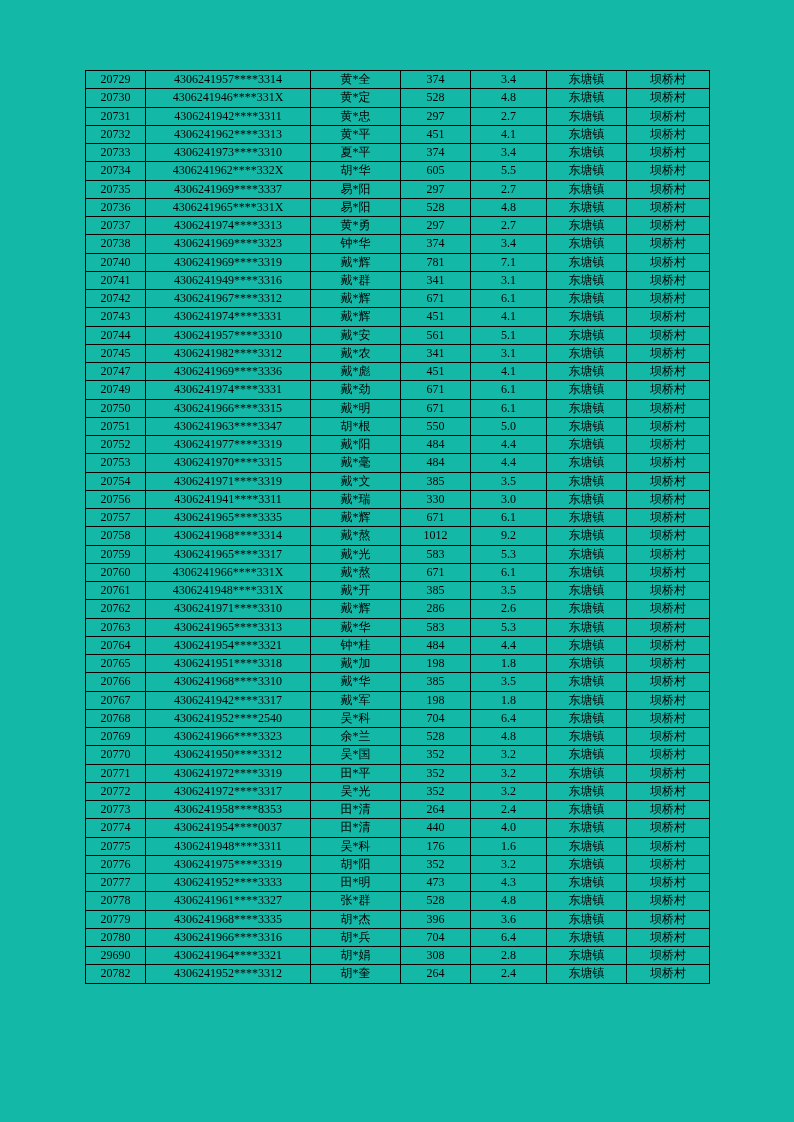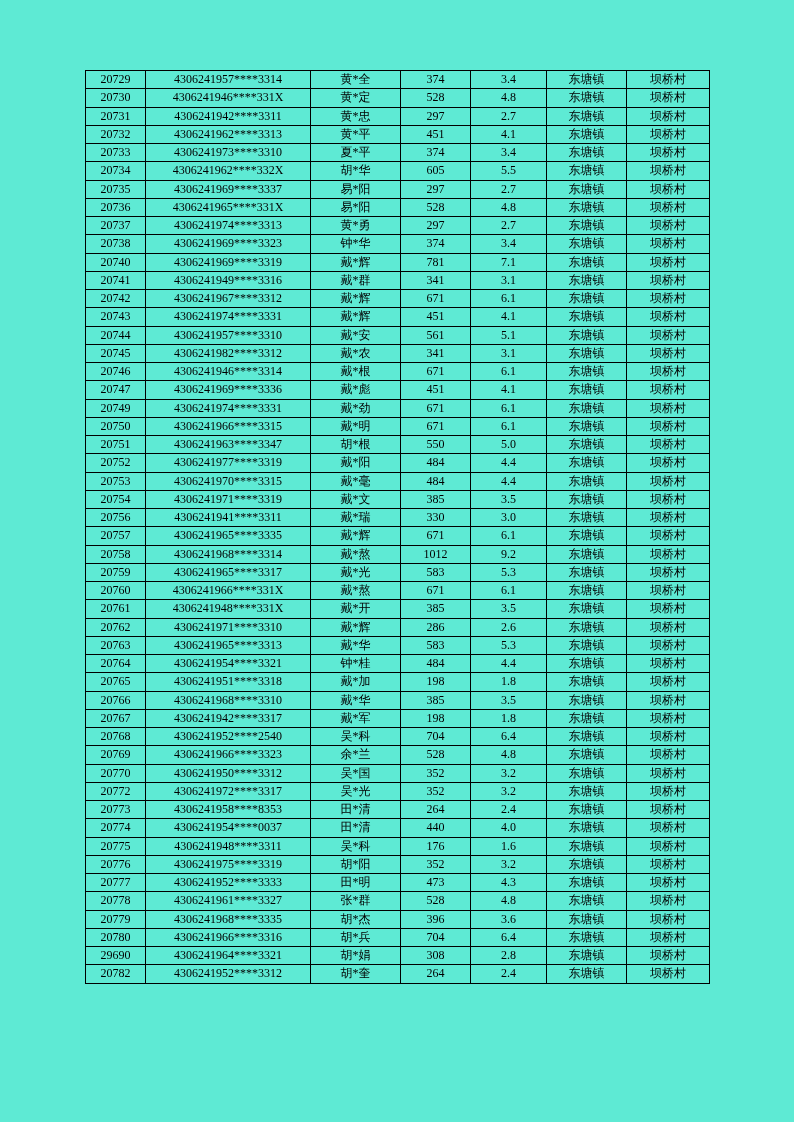--- a/index.html
+++ b/index.html
@@ -9,21 +9,21 @@
   body {
     width: 794px;
     height: 1122px;
     background: #ffffff;
     position: relative;
     font-family: "Liberation Serif", "DejaVu Serif", serif;
   }
   .page {
     position: absolute;
     inset: 0;
-    background: #5eead4;
+    background: #14b8a6;
   }
   table.records {
     position: absolute;
     top: 70px;
     left: 85px;
     width: 624px;
     border-collapse: collapse;
     table-layout: fixed;
   }
   table.records td {
@@ -192,29 +192,20 @@
         <tr>
           <td>20745</td>
           <td>4306241982****3312</td>
           <td>戴*农</td>
           <td>341</td>
           <td>3.1</td>
           <td>东塘镇</td>
           <td>坝桥村</td>
         </tr>
         <tr>
-          <td>20746</td>
-          <td>4306241946****3314</td>
-          <td>戴*根</td>
-          <td>671</td>
-          <td>6.1</td>
-          <td>东塘镇</td>
-          <td>坝桥村</td>
-        </tr>
-        <tr>
           <td>20747</td>
           <td>4306241969****3336</td>
           <td>戴*彪</td>
           <td>451</td>
           <td>4.1</td>
           <td>东塘镇</td>
           <td>坝桥村</td>
         </tr>
         <tr>
           <td>20749</td>
@@ -399,20 +390,29 @@
         <tr>
           <td>20770</td>
           <td>4306241950****3312</td>
           <td>吴*国</td>
           <td>352</td>
           <td>3.2</td>
           <td>东塘镇</td>
           <td>坝桥村</td>
         </tr>
         <tr>
+          <td>20771</td>
+          <td>4306241972****3319</td>
+          <td>田*平</td>
+          <td>352</td>
+          <td>3.2</td>
+          <td>东塘镇</td>
+          <td>坝桥村</td>
+        </tr>
+        <tr>
           <td>20772</td>
           <td>4306241972****3317</td>
           <td>吴*光</td>
           <td>352</td>
           <td>3.2</td>
           <td>东塘镇</td>
           <td>坝桥村</td>
         </tr>
         <tr>
           <td>20773</td>

